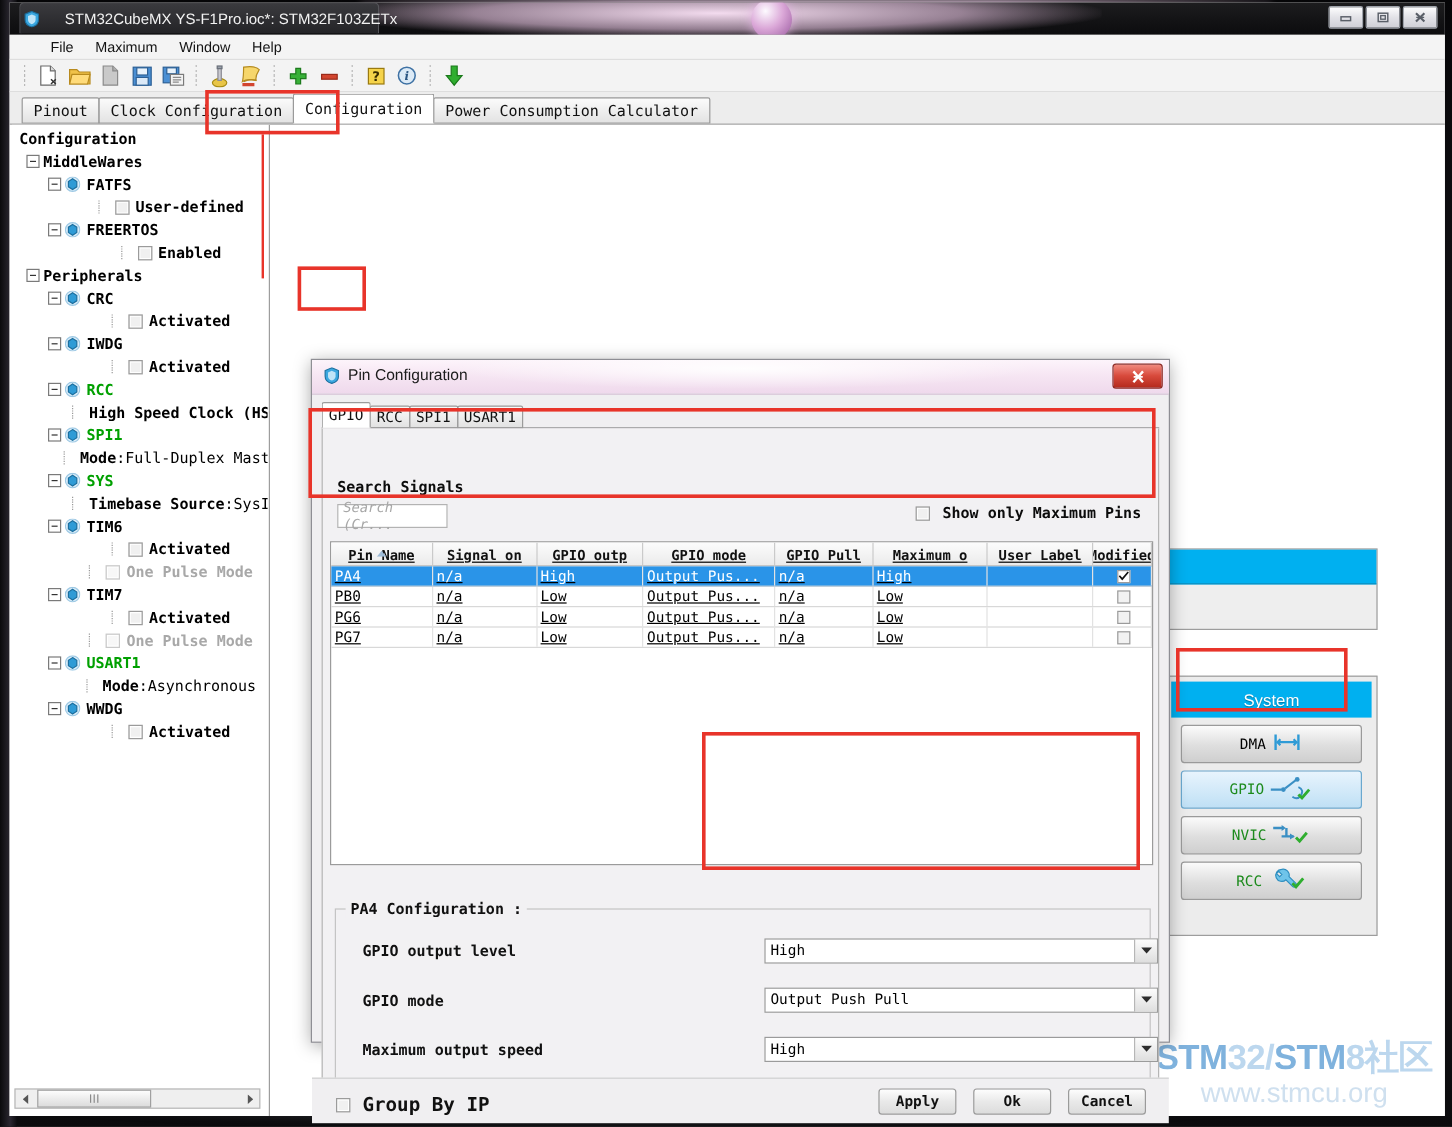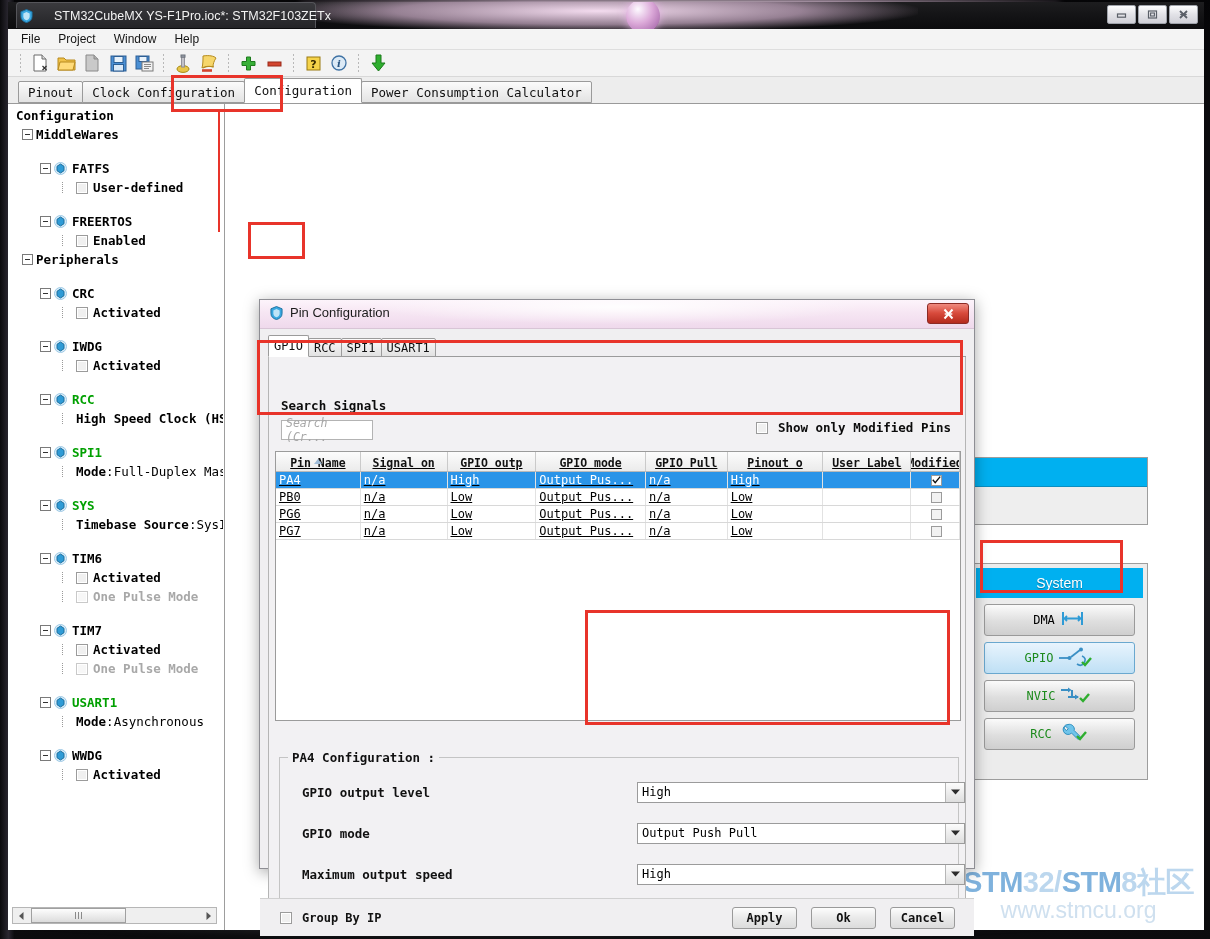--- a/index.html
+++ b/index.html
@@ -42,21 +42,21 @@
   #wctrl { position:absolute; right:6px; top:3px; display:flex; gap:2px; z-index:5; }
   #wctrl .wbtn { width:29px; height:19px; border:1px solid #9fa3ab;
       background:linear-gradient(180deg,#fdfdfe,#e2e2e7 50%,#d0d0d7);
       display:flex; align-items:center; justify-content:center; border-radius:2px; }
   #wctrl .wbtn svg { display:block; }
 
   
   #menubar { position:absolute; left:0; top:27px; width:1196px; height:21px;
       background:#f4f4f4; border-bottom:1px solid #dedede;
       font-family:"Liberation Sans", sans-serif; font-size:12px; color:#141414;
-      display:flex; align-items:center; padding-left:4px; gap:0px; }
+      display:flex; align-items:center; padding-left:25px; gap:0px; }
   #menubar .mi { padding:2px 9px; cursor:default; }
 
   
   #toolbar { position:absolute; left:0; top:48px; width:1196px; height:27px;
       background:#f3f3f3; border-bottom:1px solid #d8d8d8;
       display:flex; align-items:center; padding-left:6px; }
   .tb-sep { width:1px; height:19px; margin:0 6px;
       background:repeating-linear-gradient(180deg,#b8b8b8 0 2px, transparent 2px 4px); }
   .tbi { width:26px; height:23px; display:flex; align-items:center; justify-content:center; }
 
@@ -73,21 +73,21 @@
 
   
   #content { position:absolute; left:0; top:102px; width:1196px; height:826px; background:#ffffff; }
 
   
   #sidebar { position:absolute; left:2px; top:0; width:215px; height:826px;
       background:#ffffff; border-right:1px solid #9d9d9d; }
   #tree { position:absolute; left:0; top:2px; width:213px; height:796px; overflow:hidden; padding-left:4px; }
   .trow { height:19px; display:flex; align-items:center; font-size:12.5px; color:#000;
       white-space:nowrap; font-weight:bold; }
-  .ind1 { padding-left:8px; } .ind2 { padding-left:26px;margin-top:15px; } .ind3 { padding-left:48px; }
+  .ind1 { padding-left:8px; } .ind2 { padding-left:26px; } .ind3 { padding-left:48px;justify-content:center; }
   .expander { width:11px; height:11px; border:1px solid #7a7a7a; background:#fff;
       margin-right:3px; position:relative; flex:0 0 auto; }
   .expander:before { content:""; position:absolute; left:2px; top:4px; width:5px; height:1px; background:#333; }
   .gem { width:13px; height:13px; margin-right:5px; flex:0 0 auto; }
   .cbx { width:12px; height:12px; border:1px solid #9b9b9b; background:#f0f0f0;
       margin-right:5px; flex:0 0 auto; box-shadow:inset 0 0 0 1px #fff; }
   .cbx.dim { border-color:#c9c9c9; background:#f7f7f7; }
   .leaf-dot { width:12px; margin-right:2px; flex:0 0 auto; border-left:1px dotted #999; height:11px; }
   .grn { color:#00a000; }
   .gry { color:#a8a8a8; }
@@ -191,21 +191,21 @@
   .combo .arrowbox { width:19px; height:19px; margin-right:0px;
       background:linear-gradient(180deg,#fcfcfc,#dedede); border-left:1px solid #b6b6b6;
       display:flex; align-items:center; justify-content:center; }
   .txtinput { position:absolute; left:345px; width:328px; height:21px; background:#fff;
       border:1px solid #9b9b9b; }
 
   
   #dfoot { position:absolute; left:0; bottom:0; width:714px; height:38px;
       background:#f0eff1; border-top:1px solid #d0d0d0; }
   #groupbyip { position:absolute; left:20px; top:12px; display:flex; align-items:center; gap:5px;
-      font-size:12px; font-weight:bold; color:#111; }
+      font-size:16px; font-weight:bold; color:#111; }
   .dbtn { position:absolute; top:8px; width:65px; height:22px;
       background:linear-gradient(180deg,#fdfdfd,#e9e9e9 50%,#dcdcdc);
       border:1px solid #9a9a9a; border-radius:3px; font-size:12px; color:#111;
       display:flex; align-items:center; justify-content:center; font-weight:bold; }
 
   
   .redbox { position:absolute; border:3px solid #e8342a; pointer-events:none; z-index:60; }
   .redline { position:absolute; background:#e8342a; z-index:59; }
 </style>
 </head>
@@ -246,21 +246,21 @@
         <svg width="13" height="11" viewBox="0 0 13 11">
             <path d="M3 2 L10 9 M10 2 L3 9" stroke="#5a5f68" stroke-width="1.8" fill="none"></path>
             <path d="M3.2 5.5 L9.8 5.5" stroke="#5a5f68" stroke-width="1.2"></path>
           </svg>
       </div>
     </div>
   </div>
 
   <div id="menubar">
     <div class="mi">File</div>
-    <div class="mi">Project</div>
+    <div class="mi">Maximum</div>
     <div class="mi">Window</div>
     <div class="mi">Help</div>
   </div>
 
   <div id="toolbar">
     <div class="tb-sep"></div>
     <div class="tbi">
       <svg width="17" height="18" viewBox="0 0 17 18">
           <path d="M2 1 h8 l4 4 v12 H2 Z" fill="#fff" stroke="#6a6a6a"></path>
           <path d="M10 1 v4 h4" fill="#dcdcdc" stroke="#6a6a6a"></path>
@@ -612,21 +612,21 @@
           <div class="dt">SPI1</div>
           <div class="dt">USART1</div>
         </div>
         <div id="dtab-line"></div>
 
         <div id="dpanel">
           <div class="sec-label" style="left:12px; top:41px;">Search Signals</div>
           <div id="searchbox">Search (Cr...</div>
           <div id="showmod">
             <span class="cbx"></span>
-            <span>Show only Modified Pins</span>
+            <span>Show only Maximum Pins</span>
           </div>
 
           <div id="table">
             <div id="thead">
                 <div class="th" style="width: 85px;">
                   <span class="sortarrow"><svg width="8" height="5" viewBox="0 0 8 5">
                       <path d="M4 0 L8 5 L0 5 Z" fill="#9fbcd8"></path>
                     </svg></span>
                   <span>Pin Name</span>
                 </div>
@@ -636,21 +636,21 @@
                 <div class="th" style="width: 89px;">
                   <span>GPIO outp</span>
                 </div>
                 <div class="th" style="width: 110px;">
                   <span>GPIO mode</span>
                 </div>
                 <div class="th" style="width: 82px;">
                   <span>GPIO Pull</span>
                 </div>
                 <div class="th" style="width: 96px;">
-                  <span>Pinout o</span>
+                  <span>Maximum o</span>
                 </div>
                 <div class="th" style="width: 88px;">
                   <span>User Label</span>
                 </div>
                 <div class="th" style="width: 49px;">
                   <span>Modified</span>
                 </div>
               </div>
             <div id="tbody">
                 <div class="trw sel">

